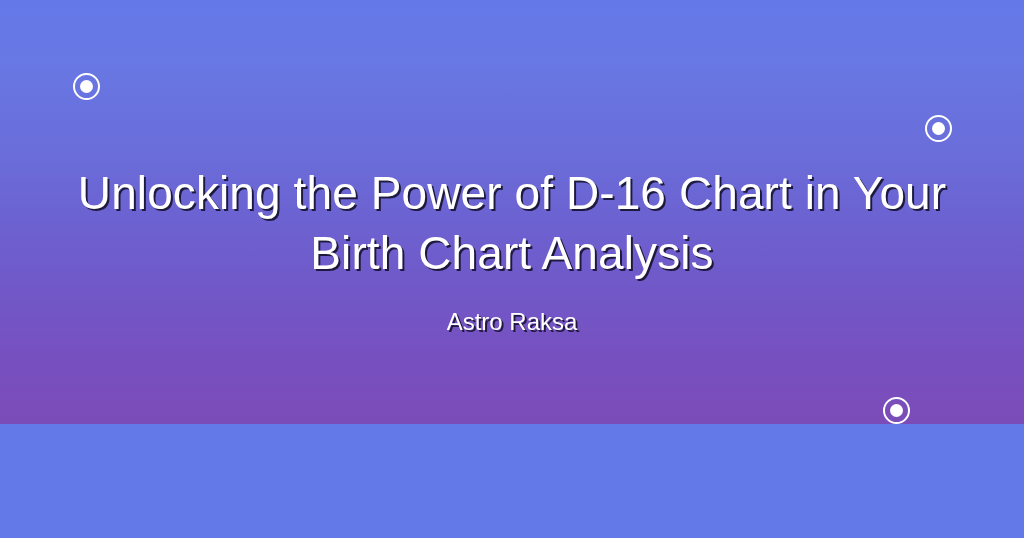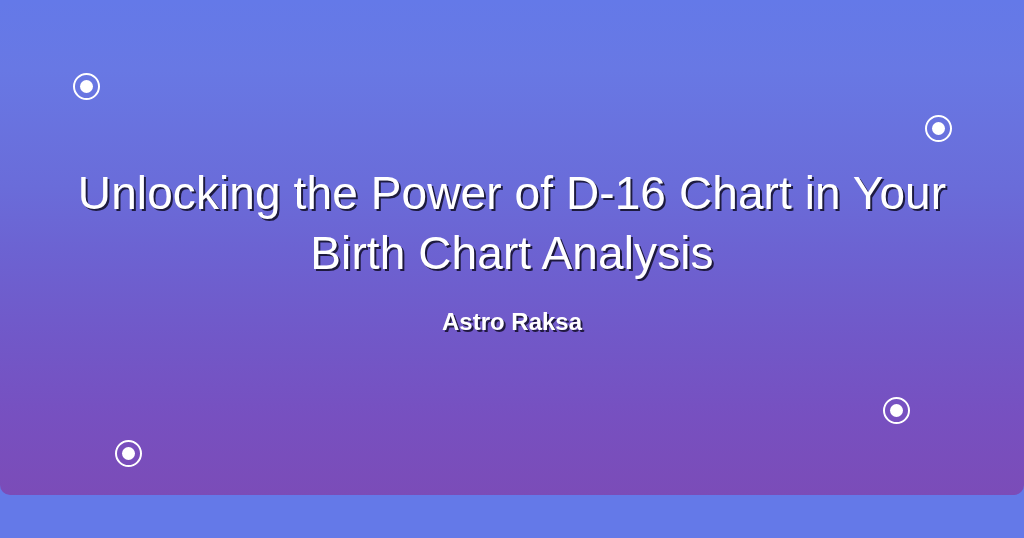--- a/index.html
+++ b/index.html
@@ -13,32 +13,31 @@
 
   body {
     font-family: "Liberation Sans", sans-serif;
     background: #6479E8;
   }
 
   
   .slide {
     position: relative;
     width: 1024px;
-    height: 495px;
+    height: 424px;
     overflow: hidden;
     background: linear-gradient(
         180deg,
         #6479e8 0%,
         #6878e4 14%,
         #6a6cd9 38%,
         #6c63d2 50%,
         #7158c8 68%,
         #7750c0 84%,
         #7b4cb8 100%);
-    border-radius: 10px;
   }
 
   
   .ring {
     position: absolute;
     width: 27px;
     height: 27px;
     border: 2px solid #ffffff;
     border-radius: 50%;
     display: flex;
@@ -77,21 +76,21 @@
     letter-spacing: 0.1px;
     text-shadow: 2px 2px 0 rgba(10, 8, 25, 0.80);
   }
 
   .slide-subtitle {
     margin-top: 24px;
     text-align: center;
     color: #ffffff;
     font-size: 24px;
     line-height: 30px;
-    font-weight: bold;
+    font-weight: normal;
     text-shadow: 2px 2px 0 rgba(10, 8, 25, 0.78);
   }
 </style>
 </head>
 <body>
 
 <div class="slide">
 
   <div class="ring" style="left:73px; top:73px;">
     <div class="dot"></div>

